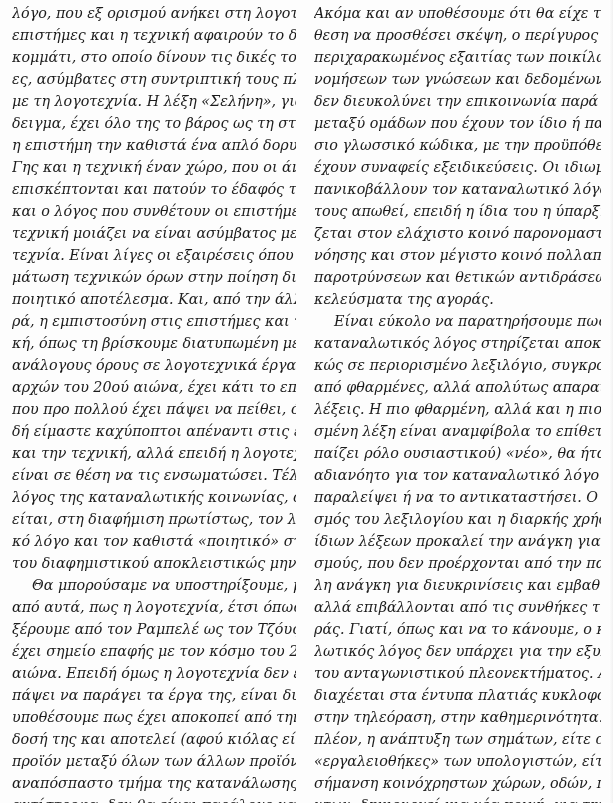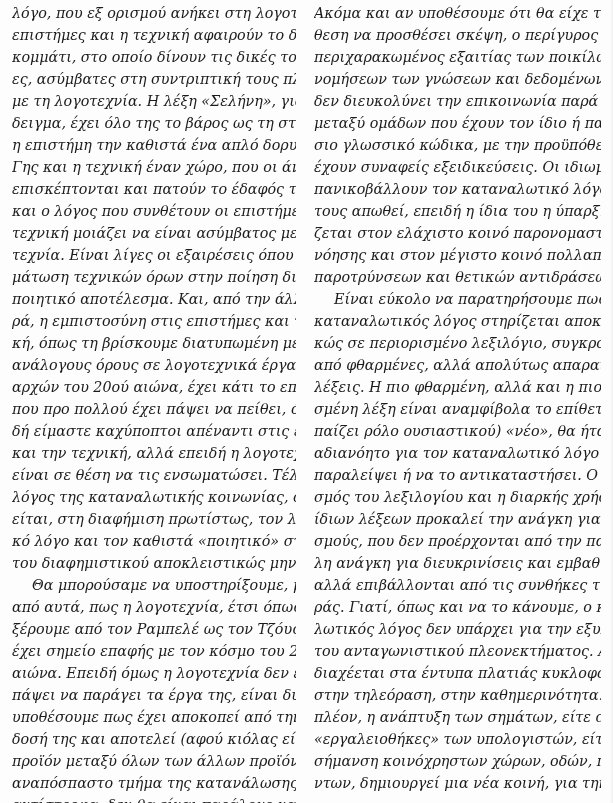--- a/index.html
+++ b/index.html
@@ -86,20 +86,21 @@
       <span class="line">νομήσεων των γνώσεων και δεδομένων, οπότε</span>
       <span class="line">δεν διευκολύνει την επικοινωνία παρά μόνο</span>
       <span class="line">μεταξύ ομάδων που έχουν τον ίδιο ή παραπλή-</span>
       <span class="line">σιο γλωσσικό κώδικα, με την προϋπόθεση ότι</span>
       <span class="line">έχουν συναφείς εξειδικεύσεις. Οι ιδιωματισμοί</span>
       <span class="line">πανικοβάλλουν τον καταναλωτικό λόγο, που</span>
       <span class="line">τους απωθεί, επειδή η ίδια του η ύπαρξη στηρί-</span>
       <span class="line">ζεται στον ελάχιστο κοινό παρονομαστή κατα-</span>
       <span class="line">νόησης και στον μέγιστο κοινό πολλαπλασιαστή</span>
       <span class="line">παροτρύνσεων και θετικών αντιδράσεων στα</span>
+      <span class="line last">κελεύσματα της αγοράς.</span>
       <span class="line indent">Είναι εύκολο να παρατηρήσουμε πως ο</span>
       <span class="line">καταναλωτικός λόγος στηρίζεται αποκλειστι-</span>
       <span class="line">κώς σε περιορισμένο λεξιλόγιο, συγκροτούμενο</span>
       <span class="line">από φθαρμένες, αλλά απολύτως απαραίτητες</span>
       <span class="line">λέξεις. Η πιο φθαρμένη, αλλά και η πιο κουρα-</span>
       <span class="line">σμένη λέξη είναι αναμφίβολα το επίθετο (που</span>
       <span class="line">παίζει ρόλο ουσιαστικού) «νέο», θα ήταν όμως</span>
       <span class="line">αδιανόητο για τον καταναλωτικό λόγο να το</span>
       <span class="line">παραλείψει ή να το αντικαταστήσει. Ο περιορι-</span>
       <span class="line">σμός του λεξιλογίου και η διαρκής χρήση των</span>

